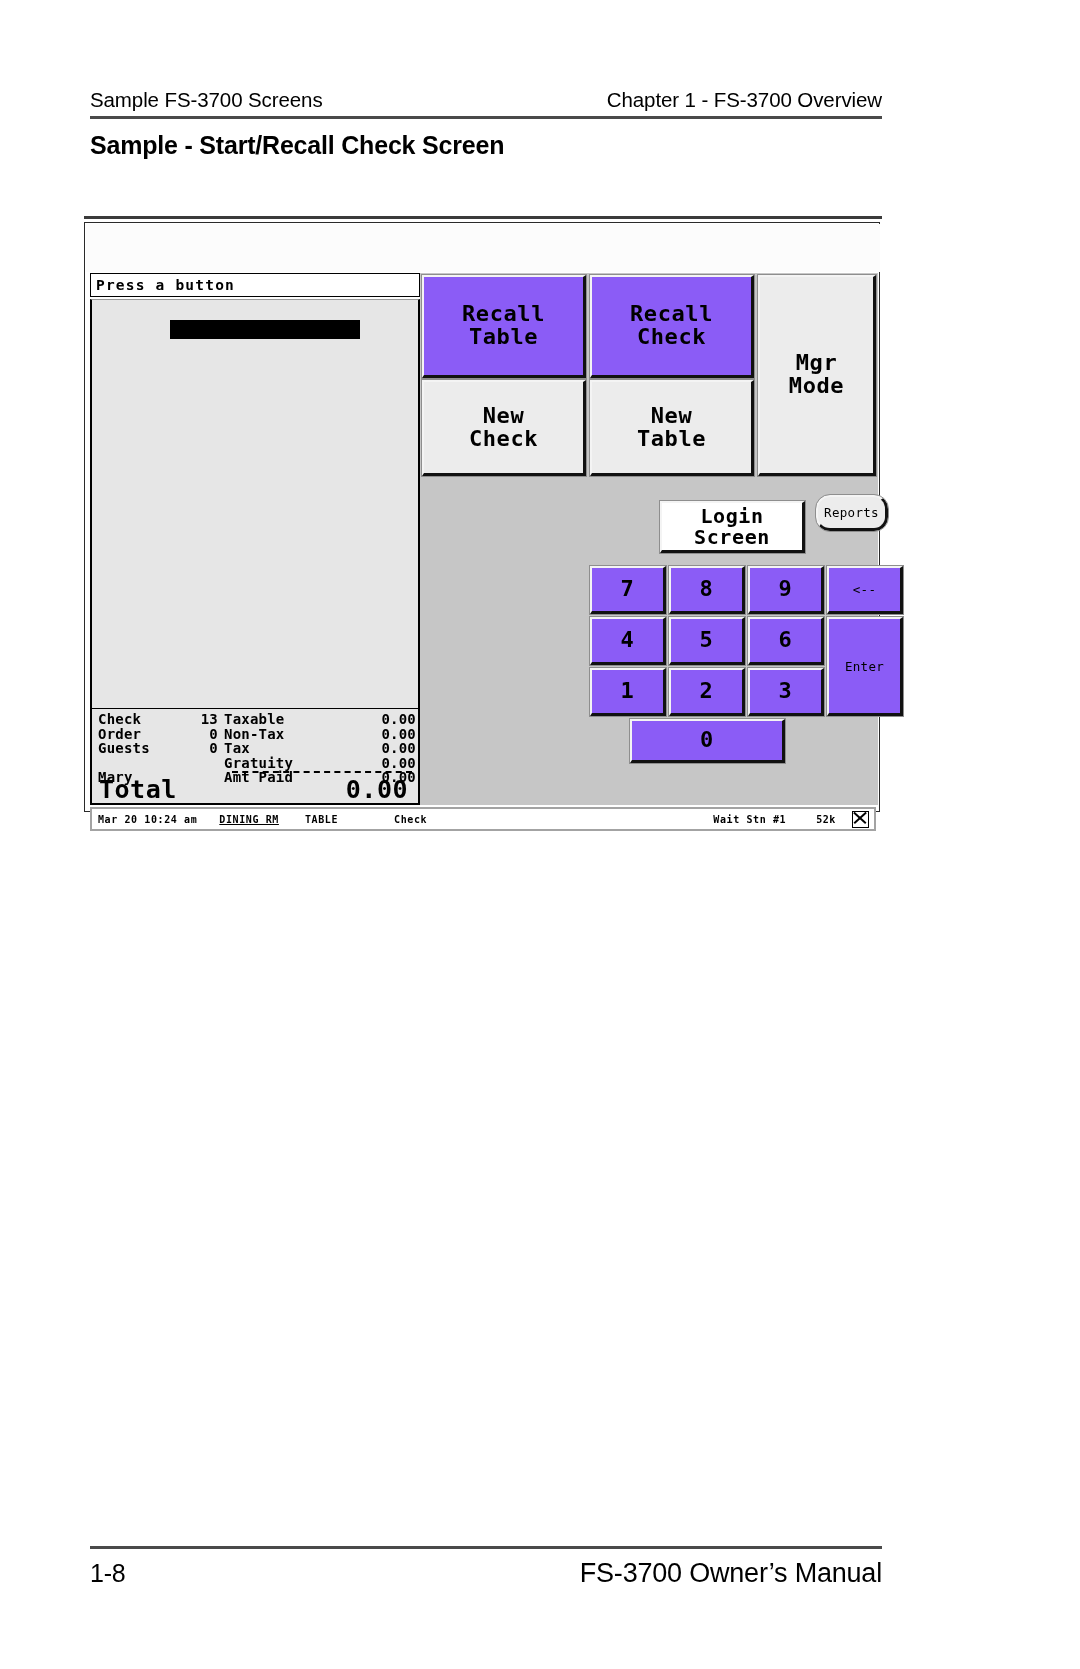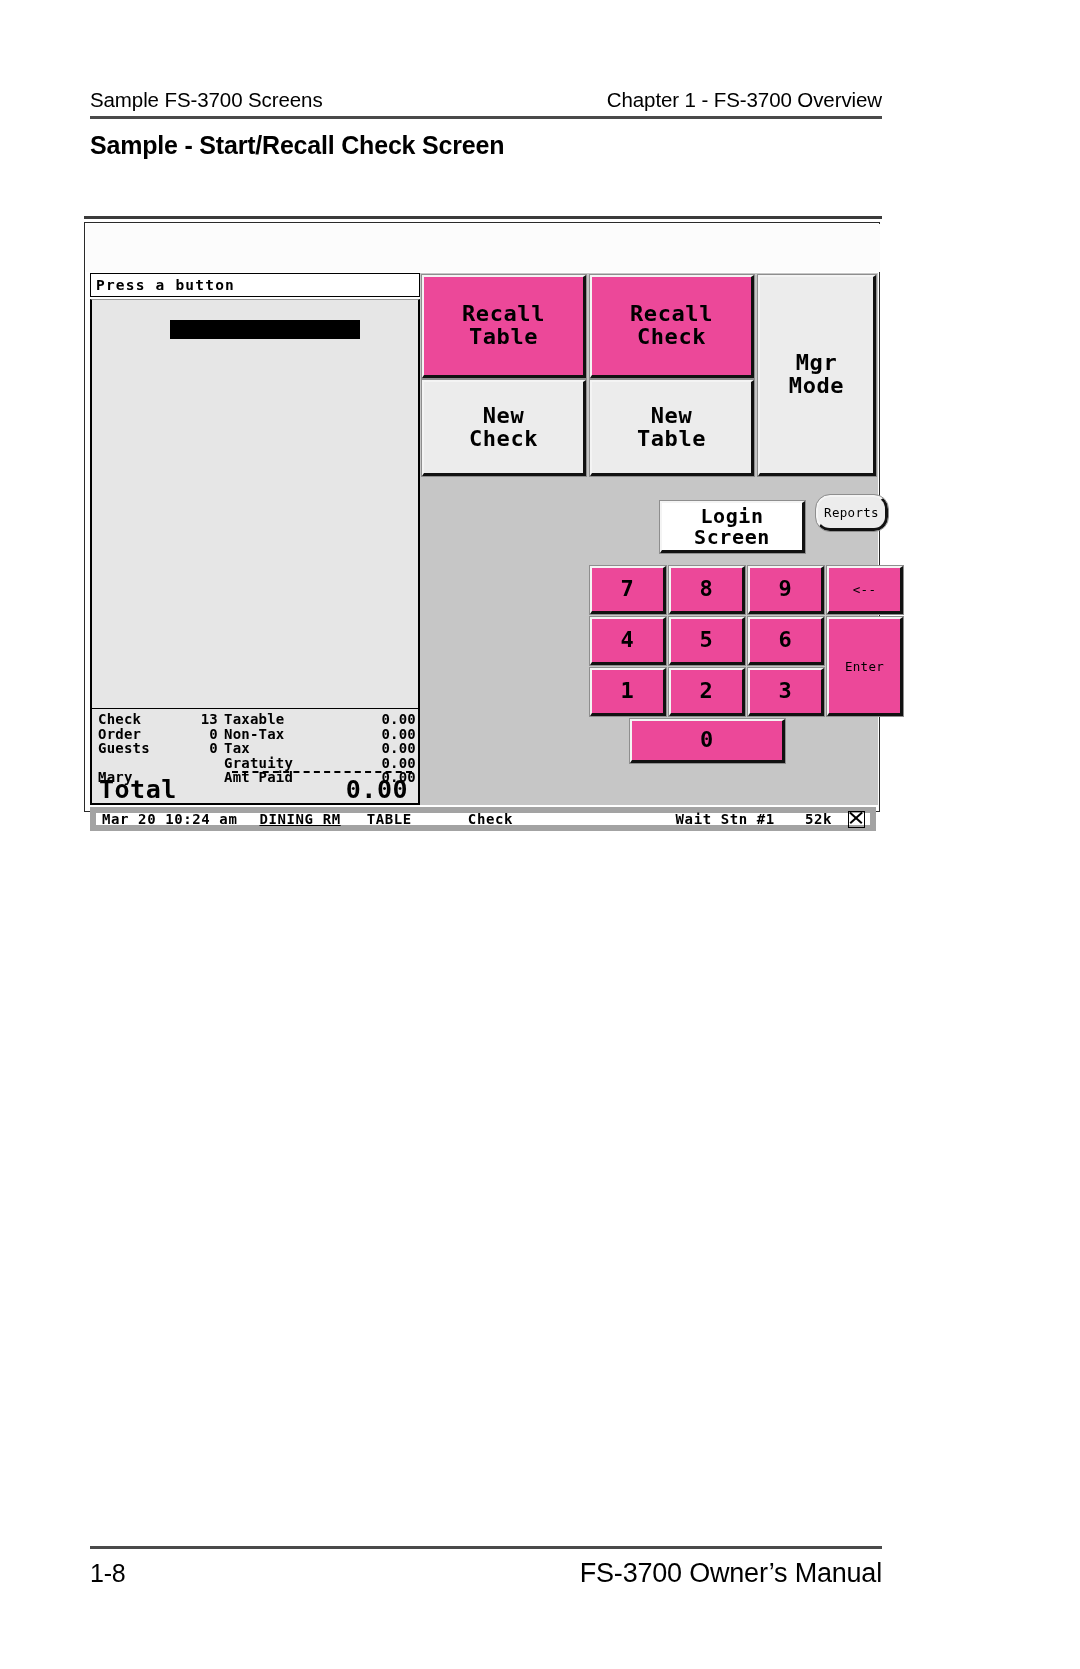--- a/index.html
+++ b/index.html
@@ -210,21 +210,21 @@
     display: flex;
     align-items: center;
     justify-content: center;
     text-align: center;
     font-family: "DejaVu Sans Mono", monospace;
     font-weight: bold;
     color: #000;
     line-height: 1.04;
     letter-spacing: 0.6px;
   }
-  .key.white { background: #ec4899; }
+  .key.white { background: #8b5cf6; }
   .key.big   { font-size: 22px; }
   .key.num   { font-size: 22px; letter-spacing: 1px; }
   .key.small { font-size: 12.5px; font-weight: normal; letter-spacing: 0.3px; }
 
   
   .k-recall-table { left: 2px;   top: 2px;   width: 164px; height: 103px; }
   .k-recall-check { left: 170px; top: 2px;   width: 164px; height: 103px; }
   .k-new-check    { left: 2px;   top: 107px; width: 164px; height: 96px;  }
   .k-new-table    { left: 170px; top: 107px; width: 164px; height: 96px;  }
   .k-mgr-mode     { left: 338px; top: 2px;   width: 118px; height: 201px; }
@@ -246,25 +246,25 @@
   .k-0 { left: 210px; top: 446px; width: 155px; height: 44px; background:#fff; }
 
   
   .statusbar {
     position: absolute;
     left: 5px;
     top: 584px;
     width: 786px;
     height: 24px;
     background: #ffffff;
-    border: 6px solid #a3a3a3;
-    box-sizing: border-box;
-    font-family: "DejaVu Sans Mono", monospace;
-    font-weight: bold;
-    font-size: 14px;
+    border: 2px solid #a3a3a3;
+    box-sizing: border-box;
+    font-family: "DejaVu Sans Mono", monospace;
+    font-weight: bold;
+    font-size: 10px;
     letter-spacing: 0.6px;
     display: flex;
     align-items: center;
   }
   .sb { white-space: pre; }
   .sb-date  { padding-left: 6px; }
   .sb-room  { padding-left: 22px; text-decoration: underline; }
   .sb-meal  { padding-left: 26px; }
   .sb-menu  { padding-left: 56px; }
   .sb-stn   { margin-left: auto; }

